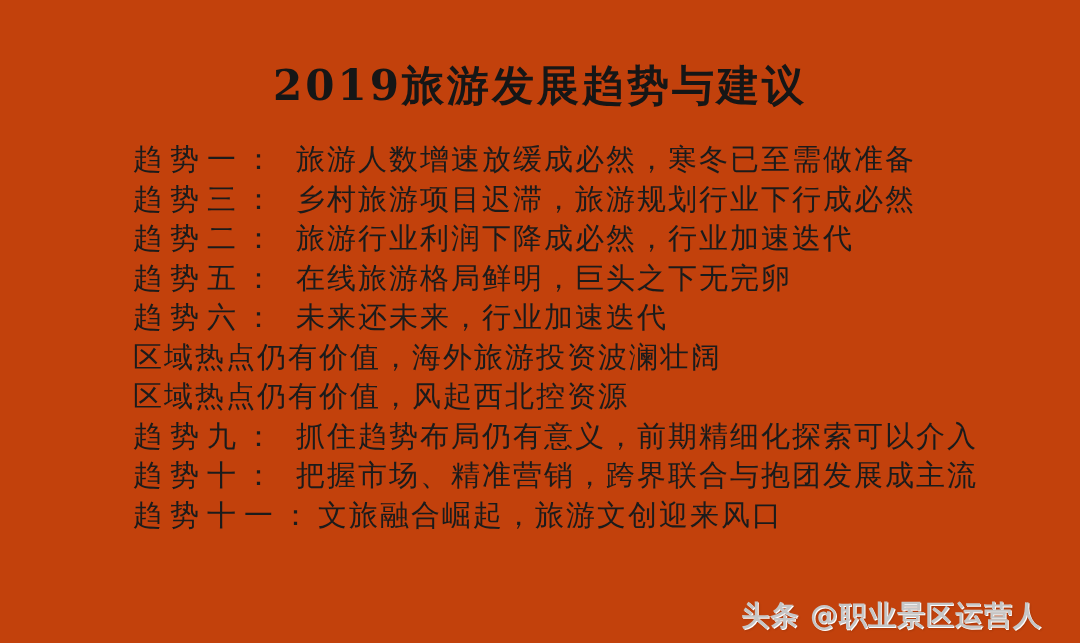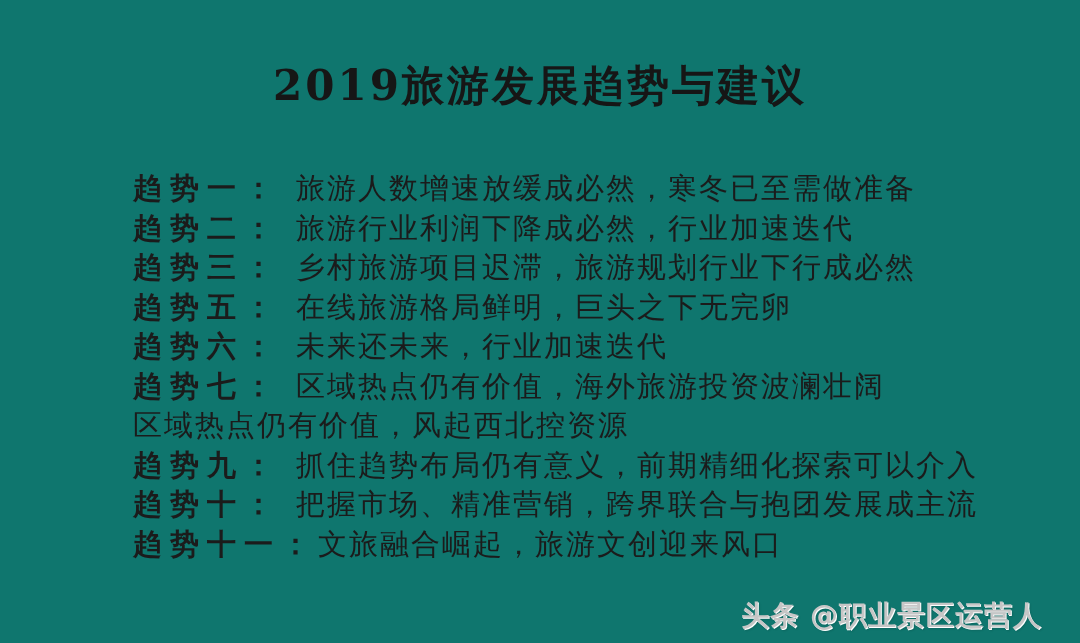--- a/index.html
+++ b/index.html
@@ -4,21 +4,21 @@
 <style>
   html, body {
     margin: 0;
     padding: 0;
     background: #ffffff;
   }
   .slide {
     position: relative;
     width: 1080px;
     height: 643px;
-    background: #0f766e;
+    background: #c2410c;
     overflow: hidden;
     font-family: "DejaVu Serif", "Liberation Serif", serif;
     color: #1b1b1b;
   }
   .slide-title {
     padding-top: 58px;
     text-align: center;
     font-size: 42px;
     font-weight: bold;
     letter-spacing: 3px;
@@ -31,25 +31,24 @@
     display: flex;
     align-items: baseline;
     height: 39.5px;
     line-height: 39.5px;
     font-size: 29px;
     white-space: nowrap;
   }
   .trend-label {
     flex: 0 0 163px;
     letter-spacing: 8px;
-    font-weight: 700;
+    font-weight: 400;
   }
   .trend-text {
     letter-spacing: 2px;
-    margin-top: 29px;
   }
   .watermark {
     position: absolute;
     right: 38px;
     bottom: 8px;
     font-family: "DejaVu Sans", "Liberation Sans", sans-serif;
     font-size: 28px;
     font-weight: bold;
     letter-spacing: 1px;
     color: #c6c6c6;
@@ -62,37 +61,36 @@
 <div class="slide">
 
   <div class="slide-title">2019旅游发展趋势与建议</div>
 
   <div class="trend-list">
     <div class="trend-row">
       <span class="trend-label">趋势一：</span>
       <span class="trend-text">旅游人数增速放缓成必然，寒冬已至需做准备</span>
     </div>
     <div class="trend-row">
+      <span class="trend-label">趋势三：</span>
+      <span class="trend-text">乡村旅游项目迟滞，旅游规划行业下行成必然</span>
+    </div>
+    <div class="trend-row">
       <span class="trend-label">趋势二：</span>
       <span class="trend-text">旅游行业利润下降成必然，行业加速迭代</span>
-    </div>
-    <div class="trend-row">
-      <span class="trend-label">趋势三：</span>
-      <span class="trend-text">乡村旅游项目迟滞，旅游规划行业下行成必然</span>
     </div>
     <div class="trend-row">
       <span class="trend-label">趋势五：</span>
       <span class="trend-text">在线旅游格局鲜明，巨头之下无完卵</span>
     </div>
     <div class="trend-row">
       <span class="trend-label">趋势六：</span>
       <span class="trend-text">未来还未来，行业加速迭代</span>
     </div>
     <div class="trend-row">
-      <span class="trend-label">趋势七：</span>
       <span class="trend-text">区域热点仍有价值，海外旅游投资波澜壮阔</span>
     </div>
     <div class="trend-row">
       <span class="trend-text">区域热点仍有价值，风起西北控资源</span>
     </div>
     <div class="trend-row">
       <span class="trend-label">趋势九：</span>
       <span class="trend-text">抓住趋势布局仍有意义，前期精细化探索可以介入</span>
     </div>
     <div class="trend-row">

